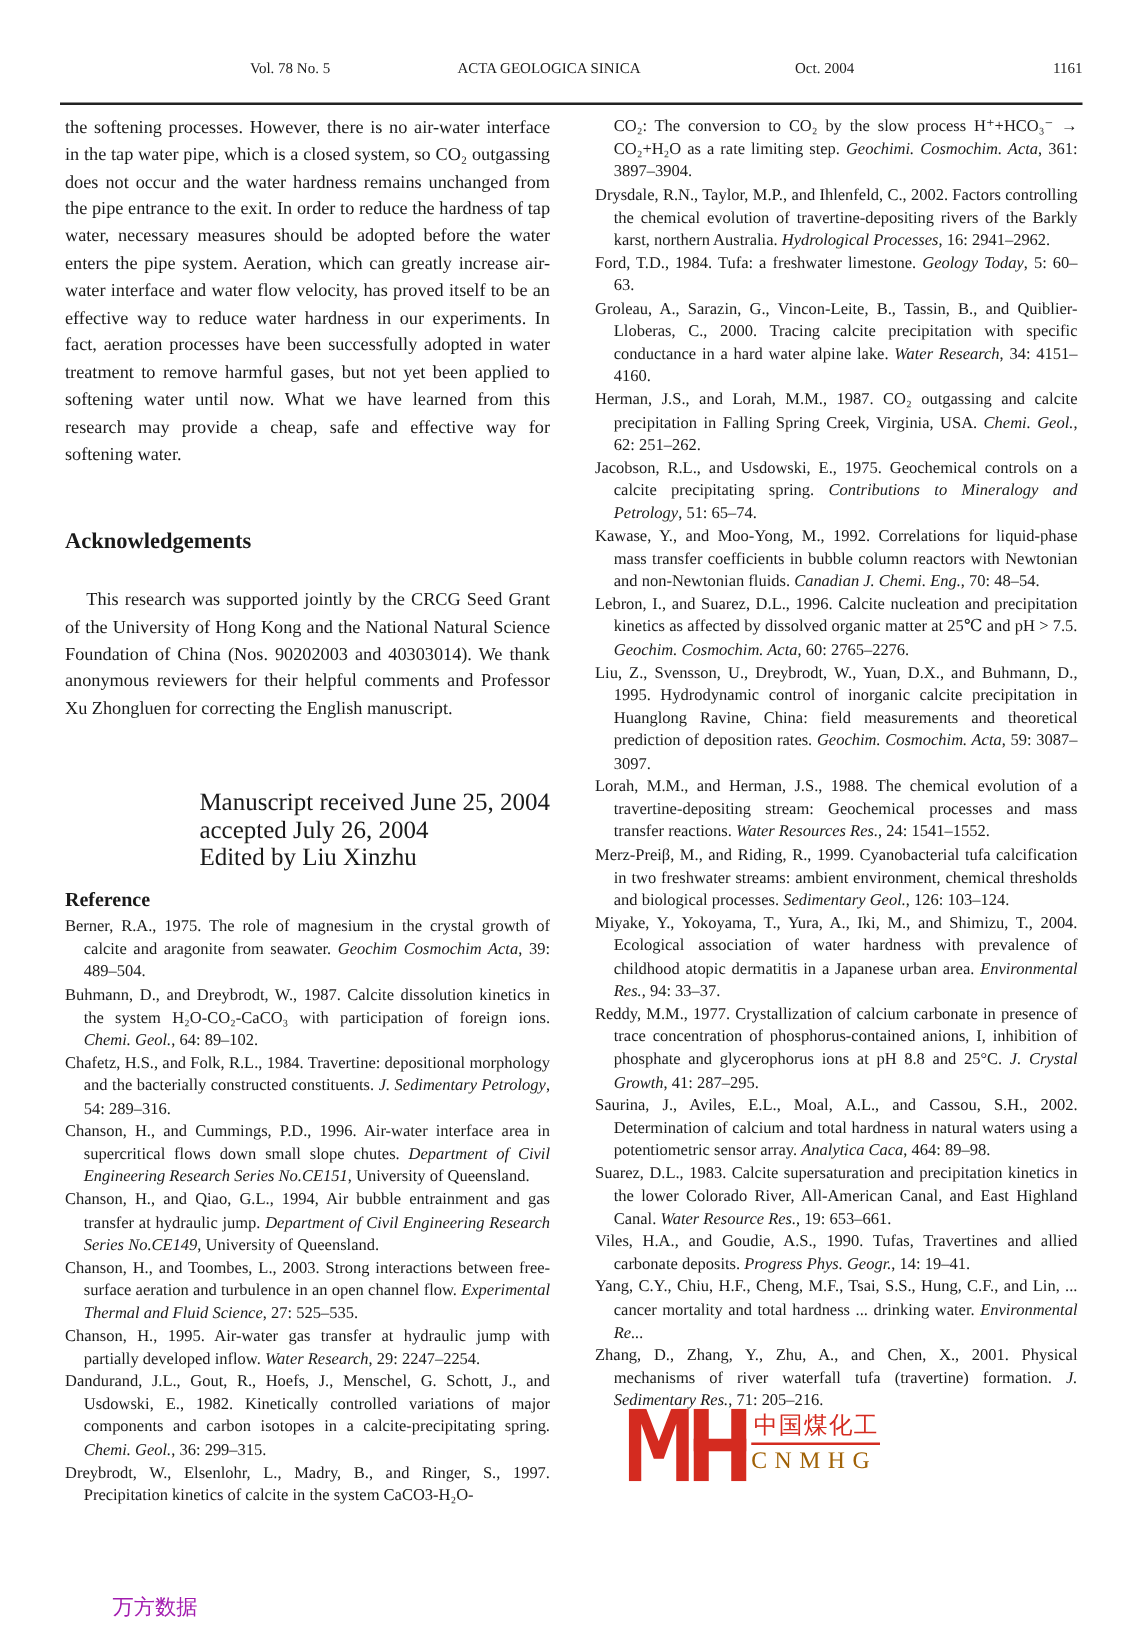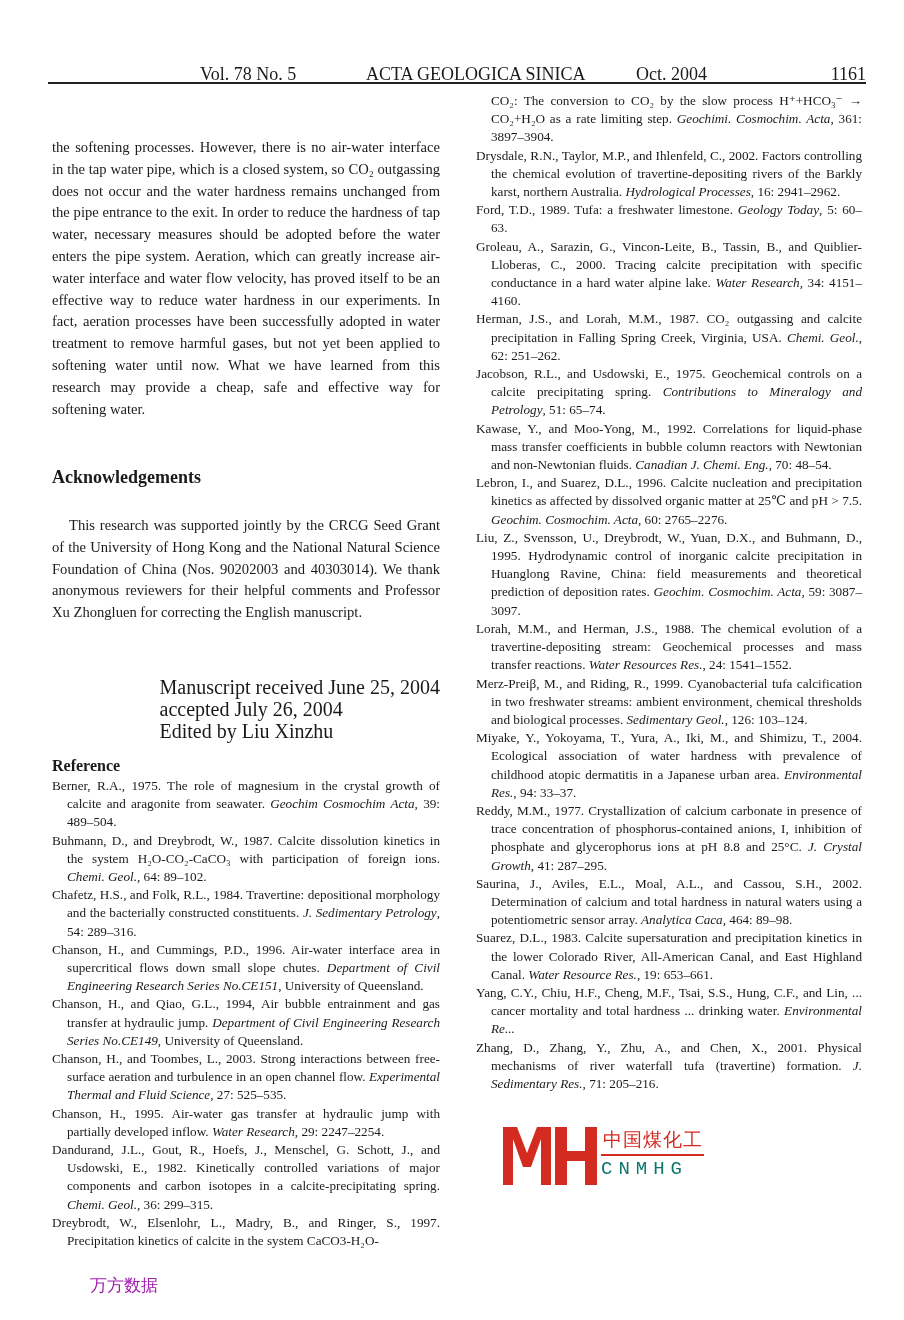--- a/index.html
+++ b/index.html
@@ -1,33 +1,33 @@
 <!DOCTYPE html>
 <html><head>
 <meta charset="utf-8">
 <style>
   html, body { margin: 0; padding: 0; background: #ffffff; }
   body {
     width: 904px; height: 1320px; position: relative; overflow: hidden;
     font-family: "Liberation Serif", "DejaVu Serif", serif; color: #1a1a1a;
   }
   .header {
-    position: absolute; left: 48px; top: 62px; width: 818px; height: 20px;
-    font-size: 18px;
+    position: absolute; left: 48px; top: 45px; width: 818px; height: 20px;
+    font-size: 12px;
   }
   .header span { position: absolute; top: 2px; white-space: nowrap; }
   .h-vol { left: 152px; }
   .h-journal { left: 318px; }
   .h-date { left: 588px; }
   .h-page { right: 0; margin-left: 43px; }
   .header-rule {
     position: absolute; left: 48px; top: 82px; width: 818px; height: 2px; background: #222;
   }
   .col { position: absolute; top: 92px; }
-  .col-left { left: 52px; width: 388px; margin-top: 45px; }
+  .col-left { left: 52px; width: 388px; }
   .col-right { left: 476px; width: 386px; }
   .body-text {
     font-size: 14.6px; line-height: 21.8px; text-align: justify; margin: 0;
   }
   .section-title {
     font-weight: bold; font-size: 18px; margin: 0; position: absolute;
   }
   .ack-text {
     position: absolute; top: 378px; left: 0; width: 388px;
     font-size: 14.6px; line-height: 21.8px; text-align: justify; text-indent: 17px; margin: 0;
@@ -54,22 +54,22 @@
   .watermark {
     position: absolute; left: 503px; top: 1127px; width: 205px; height: 58px;
     pointer-events: none;
   }
   .wm-zh {
     position: absolute; left: 100px; top: 0; font-family: "DejaVu Sans", sans-serif;
     font-size: 19px; color: #d42b20; letter-spacing: 1px; background: rgba(255,255,255,0.85);
   }
   .wm-line { position: absolute; left: 98px; top: 27px; width: 103px; height: 2px; background: #d42b20; }
   .wm-en {
-    position: absolute; left: 98px; top: 31px; font-family: Liberation Mono, monospace;
-    font-size: 19px; color: #0f766e; letter-spacing: 6px; background: rgba(255,255,255,0.85);
+    position: absolute; left: 98px; top: 31px; font-family: Liberation Serif, serif;
+    font-size: 19px; color: #a16207; letter-spacing: 6px; background: rgba(255,255,255,0.85);
   }
 </style>
 </head>
 <body>
 
 <div class="header">
   <span class="h-vol">Vol. 78 No. 5</span>
   <span class="h-journal">ACTA GEOLOGICA SINICA</span>
   <span class="h-date">Oct. 2004</span>
   <span class="h-page">1161</span>
@@ -100,33 +100,34 @@
     <p class="ref"><span>Chanson, H., 1995. Air-water gas transfer at hydraulic jump with partially developed inflow. </span><i>Water Research</i><span>, 29: 2247–2254.</span></p>
     <p class="ref"><span>Dandurand, J.L., Gout, R., Hoefs, J., Menschel, G. Schott, J., and Usdowski, E., 1982. Kinetically controlled variations of major components and carbon isotopes in a calcite-precipitating spring. </span><i>Chemi. Geol.</i><span>, 36: 299–315.</span></p>
     <p class="ref"><span>Dreybrodt, W., Elsenlohr, L., Madry, B., and Ringer, S., 1997. Precipitation kinetics of calcite in the system CaCO3-H₂O-</span><i></i><span></span></p>
   </div>
 </div>
 
 <div class="col col-right">
   <div class="refs-right">
     <p class="ref cont"><span>CO₂: The conversion to CO₂ by the slow process H⁺+HCO₃⁻ → CO₂+H₂O as a rate limiting step. </span><i>Geochimi. Cosmochim. Acta</i><span>, 361: 3897–3904.</span></p>
     <p class="ref"><span>Drysdale, R.N., Taylor, M.P., and Ihlenfeld, C., 2002. Factors controlling the chemical evolution of travertine-depositing rivers of the Barkly karst, northern Australia. </span><i>Hydrological Processes</i><span>, 16: 2941–2962.</span></p>
-    <p class="ref"><span>Ford, T.D., 1989. Tufa: a freshwater limestone. </span><i>Geology Today</i><span>, 5: 60–63.</span></p>
+    <p class="ref"><span>Ford, T.D., 1984. Tufa: a freshwater limestone. </span><i>Geology Today</i><span>, 5: 60–63.</span></p>
     <p class="ref"><span>Groleau, A., Sarazin, G., Vincon-Leite, B., Tassin, B., and Quiblier-Lloberas, C., 2000. Tracing calcite precipitation with specific conductance in a hard water alpine lake. </span><i>Water Research</i><span>, 34: 4151–4160.</span></p>
     <p class="ref"><span>Herman, J.S., and Lorah, M.M., 1987. CO₂ outgassing and calcite precipitation in Falling Spring Creek, Virginia, USA. </span><i>Chemi. Geol.</i><span>, 62: 251–262.</span></p>
     <p class="ref"><span>Jacobson, R.L., and Usdowski, E., 1975. Geochemical controls on a calcite precipitating spring. </span><i>Contributions to Mineralogy and Petrology</i><span>, 51: 65–74.</span></p>
     <p class="ref"><span>Kawase, Y., and Moo-Yong, M., 1992. Correlations for liquid-phase mass transfer coefficients in bubble column reactors with Newtonian and non-Newtonian fluids. </span><i>Canadian J. Chemi. Eng.</i><span>, 70: 48–54.</span></p>
     <p class="ref"><span>Lebron, I., and Suarez, D.L., 1996. Calcite nucleation and precipitation kinetics as affected by dissolved organic matter at 25℃ and pH &gt; 7.5. </span><i>Geochim. Cosmochim. Acta</i><span>, 60: 2765–2276.</span></p>
     <p class="ref"><span>Liu, Z., Svensson, U., Dreybrodt, W., Yuan, D.X., and Buhmann, D., 1995. Hydrodynamic control of inorganic calcite precipitation in Huanglong Ravine, China: field measurements and theoretical prediction of deposition rates. </span><i>Geochim. Cosmochim. Acta</i><span>, 59: 3087–3097.</span></p>
     <p class="ref"><span>Lorah, M.M., and Herman, J.S., 1988. The chemical evolution of a travertine-depositing stream: Geochemical processes and mass transfer reactions. </span><i>Water Resources Res.</i><span>, 24: 1541–1552.</span></p>
     <p class="ref"><span>Merz-Preiβ, M., and Riding, R., 1999. Cyanobacterial tufa calcification in two freshwater streams: ambient environment, chemical thresholds and biological processes. </span><i>Sedimentary Geol.</i><span>, 126: 103–124.</span></p>
     <p class="ref"><span>Miyake, Y., Yokoyama, T., Yura, A., Iki, M., and Shimizu, T., 2004. Ecological association of water hardness with prevalence of childhood atopic dermatitis in a Japanese urban area. </span><i>Environmental Res.</i><span>, 94: 33–37.</span></p>
     <p class="ref"><span>Reddy, M.M., 1977. Crystallization of calcium carbonate in presence of trace concentration of phosphorus-contained anions, I, inhibition of phosphate and glycerophorus ions at pH 8.8 and 25°C. </span><i>J. Crystal Growth</i><span>, 41: 287–295.</span></p>
     <p class="ref"><span>Saurina, J., Aviles, E.L., Moal, A.L., and Cassou, S.H., 2002. Determination of calcium and total hardness in natural waters using a potentiometric sensor array. </span><i>Analytica Caca</i><span>, 464: 89–98.</span></p>
     <p class="ref"><span>Suarez, D.L., 1983. Calcite supersaturation and precipitation kinetics in the lower Colorado River, All-American Canal, and East Highland Canal. </span><i>Water Resource Res.</i><span>, 19: 653–661.</span></p>
+    <p class="ref"><span>Viles, H.A., and Goudie, A.S., 1990. Tufas, Travertines and allied carbonate deposits. </span><i>Progress Phys. Geogr.</i><span>, 14: 19–41.</span></p>
     <p class="ref"><span>Yang, C.Y., Chiu, H.F., Cheng, M.F., Tsai, S.S., Hung, C.F., and Lin, ... cancer mortality and total hardness ... drinking water. </span><i>Environmental Re...</i><span></span></p>
     <p class="ref"><span>Zhang, D., Zhang, Y., Zhu, A., and Chen, X., 2001. Physical mechanisms of river waterfall tufa (travertine) formation. </span><i>J. Sedimentary Res.</i><span>, 71: 205–216.</span></p>
   </div>
 </div>
 
 <div class="watermark">
   <svg width="96" height="58" viewBox="0 0 96 58">
     <path d="M0 0 H14 L24 26 L34 0 H48 V58 H38 V12 L28 40 H20 L10 12 V58 H0 Z" fill="#d42b20"></path>
     <rect x="52" y="0" width="12" height="58" fill="#d42b20"></rect>
     <rect x="82" y="0" width="12" height="58" fill="#d42b20"></rect>

